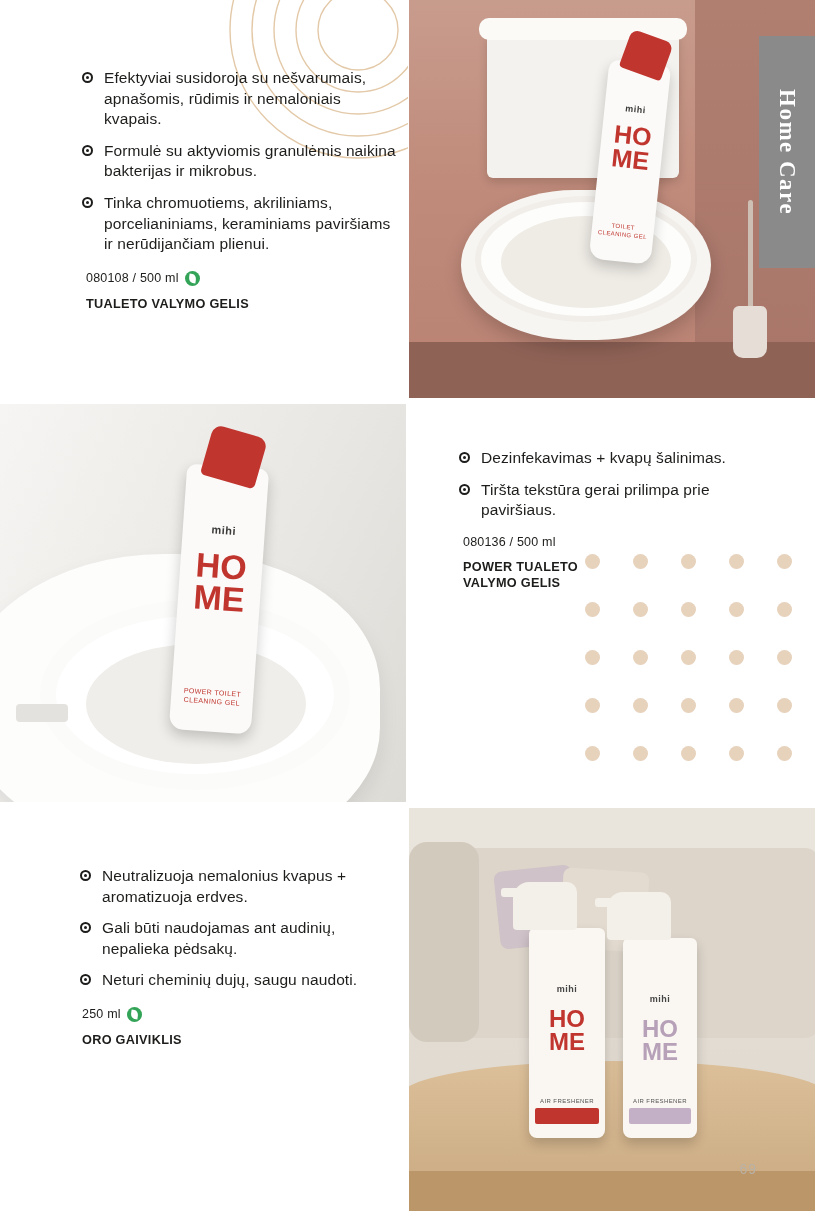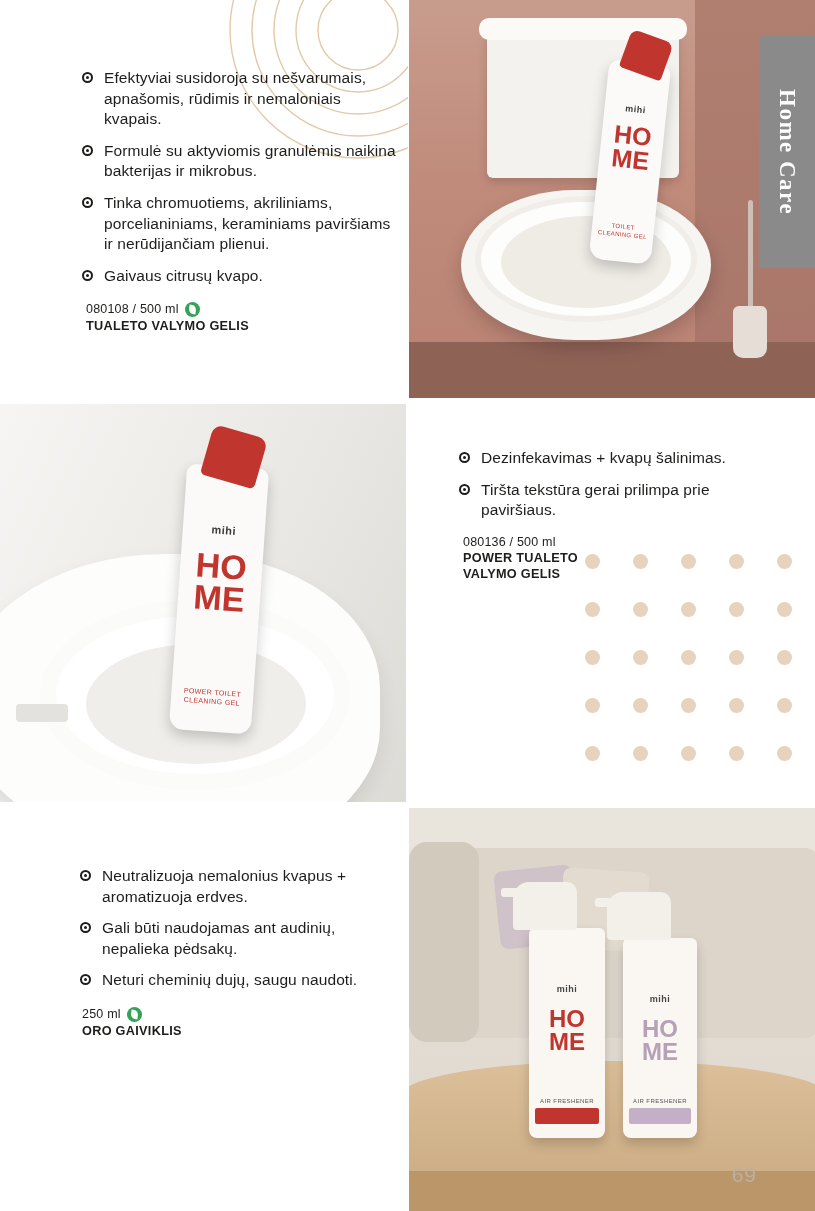--- a/index.html
+++ b/index.html
@@ -29,21 +29,21 @@
     border-radius: 50%;
     display: block;
   }
   .bullets li .bul::after {
     content: ""; position: absolute;
     left: 2px; top: 2px; width: 3px; height: 3px;
     background: #1d1d1b; border-radius: 50%;
   }
 
   .code-line { font-size: 12.5px; color: #1d1d1b; letter-spacing: .2px; display: flex; gap: 6px;}
-  .prod-name { font-size: 12.7px; font-weight: bold; color: #1d1d1b; letter-spacing: .3px; line-height: 1.25; margin-top: 2px;}
+  .prod-name { font-size: 12.7px; font-weight: bold; color: #1d1d1b; letter-spacing: .3px; line-height: 1.25; margin-top: 11px;}
   .sub-line { font-size: 12px; color: #1d1d1b; letter-spacing: .1px; line-height: 1.35;}
 
   
   .eco {
     width: 15px; height: 15px; border-radius: 50%;
     background: #33a457; position: relative; display: inline-block;
     vertical-align: -3px;
   }
   .eco::after {
     content: ""; position: absolute; left: 4px; top: 3px;
@@ -131,21 +131,21 @@
   .spray { position: absolute; background: #faf7f2; border-radius: 6px 6px 8px 8px; box-shadow: 0 6px 12px rgba(0,0,0,.18);}
   .spray .trig { position: absolute; left: -16px; top: -46px; width: 64px; height: 48px; background: #f3efe9; border-radius: 16px 10px 4px 4px; }
   .spray .nozz { position: absolute; left: -28px; top: -40px; width: 20px; height: 9px; background: #f3efe9; border-radius: 3px;}
   .spray .brand { position: absolute; left:0; right:0; text-align: center; font-size: 9px; font-weight: bold; color: #444; letter-spacing: .5px;}
   .spray .big { position: absolute; left:0; right:0; text-align: center; font-weight: bold; line-height: .95; font-size: 24px;}
   .spray .band { position: absolute; left: 6px; right: 6px; height: 16px; border-radius: 2px;}
   .spray .footlbl { position: absolute; left:0; right:0; text-align:center; font-size: 6px; letter-spacing: .4px; color: #555;}
   .spray-a { left: 120px; top: 120px; width: 76px; height: 210px; }
   .spray-b { left: 214px; top: 130px; width: 74px; height: 200px; }
 
-  .page-num { position: absolute; right: 58px; bottom: 24px; color: #b9b1a6; font-size: 21px; letter-spacing: 1px; margin-top: 14px;}
+  .page-num { position: absolute; right: 58px; bottom: 34px; color: #b9b1a6; font-size: 14px; letter-spacing: 1px; margin-top: 14px;}
 
   
   .tab {
     position: absolute; right: 0; top: 36px; width: 56px; height: 232px;
     background: #8a8a8a; display: flex; align-items: center; justify-content: center;
   }
   .tab span {
     writing-mode: vertical-rl;
     color: #fff; font-family: "Liberation Serif", serif;
     font-size: 23px; letter-spacing: 1.5px; font-weight: bold;
@@ -164,21 +164,20 @@
         <circle cx="150" cy="70" r="84"></circle>
         <circle cx="150" cy="70" r="106"></circle>
         <circle cx="150" cy="70" r="128"></circle>
       </g>
     </svg>
     <div class="tl-content">
       <ul class="bullets">
         <li><span class="bul"></span><span>Efektyviai susidoroja su nešvarumais, apnašomis, rūdimis ir nemaloniais kvapais.</span></li>
         <li><span class="bul"></span><span>Formulė su aktyviomis granulėmis naikina bakterijas ir mikrobus.</span></li>
         <li><span class="bul"></span><span>Tinka chromuotiems, akriliniams, porcelianiniams, keraminiams paviršiams ir nerūdijančiam plienui.</span></li>
-        <li><span class="bul"></span><span>Gaivaus citrusų kvapo.</span></li>
       </ul>
       <div class="tl-meta">
         <div class="code-line">
           <span>080108 / 500 ml</span>
           <span class="eco"></span>
         </div>
         <div class="prod-name">TUALETO VALYMO GELIS</div>
       </div>
     </div>
   </div>

